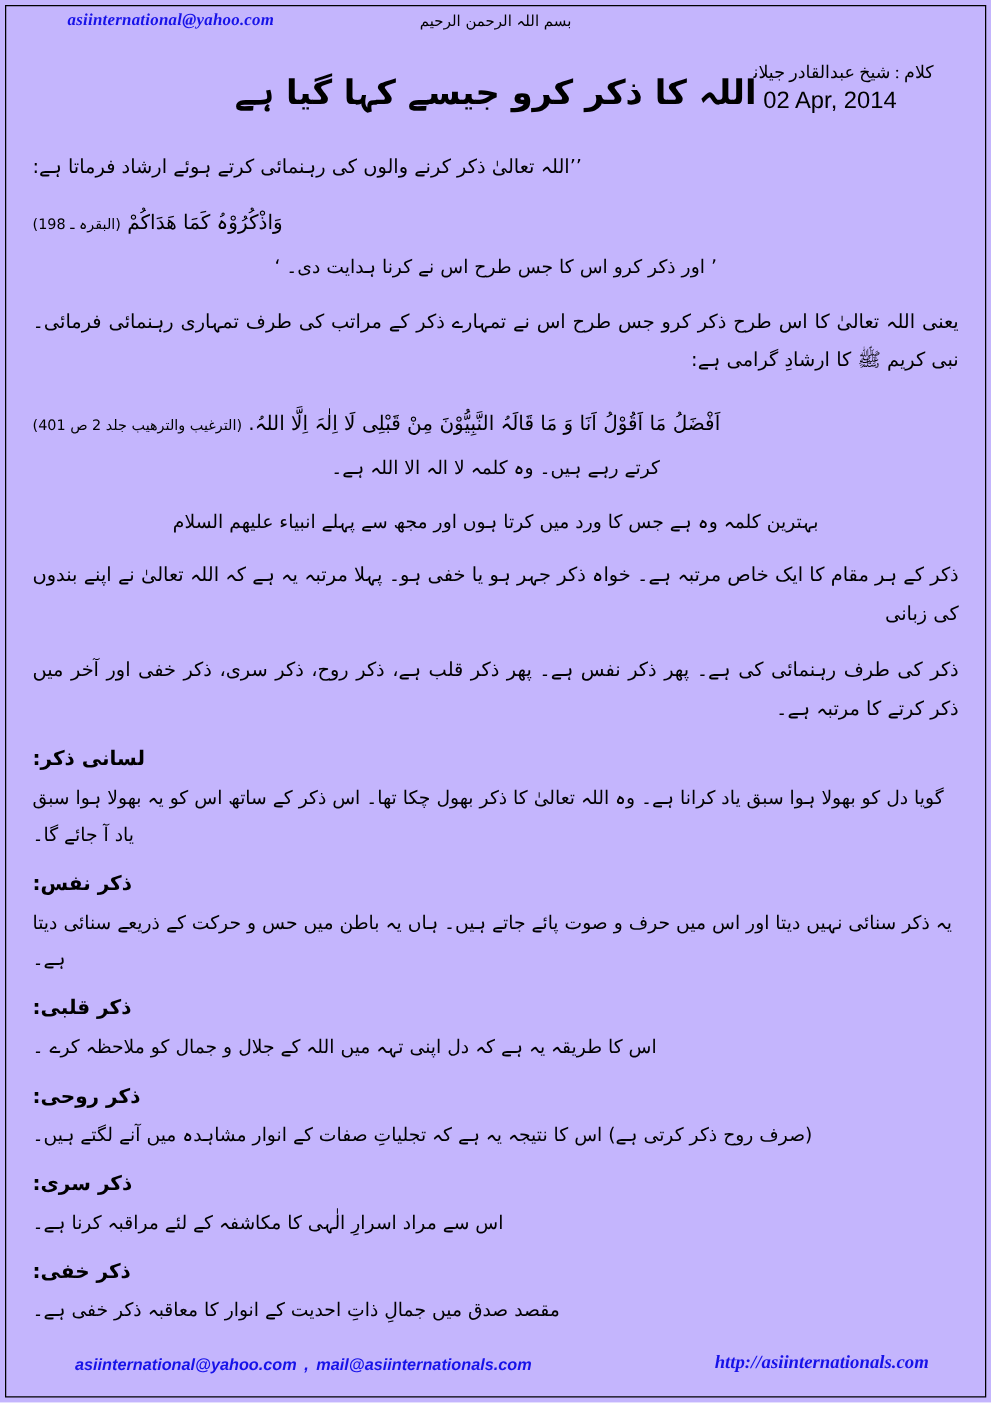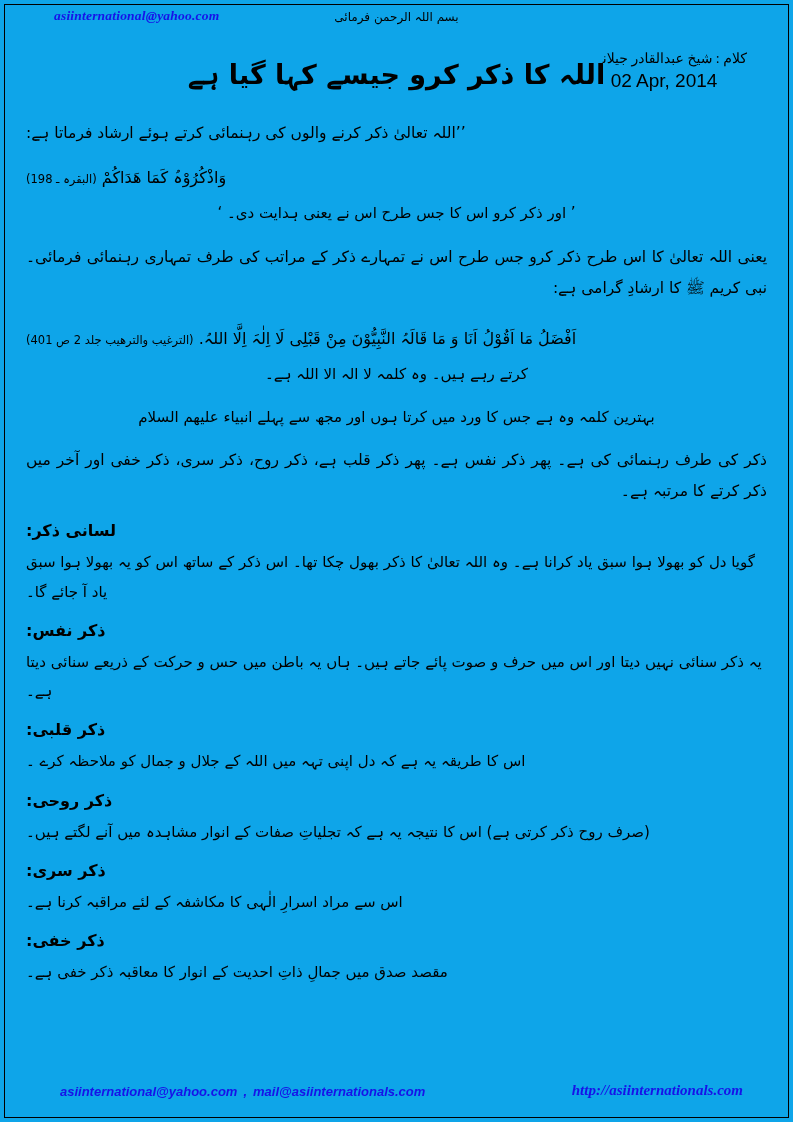--- a/index.html
+++ b/index.html
@@ -4,21 +4,21 @@
 <style>
   html, body {
     margin: 0;
     padding: 0;
     background: #ffffff;
   }
   .page {
     position: relative;
     width: 793px;
     height: 1122px;
-    background: #0ea5e9;
+    background: #c4b5fd;
     box-sizing: border-box;
     overflow: hidden;
     font-family: "Liberation Serif", "DejaVu Serif", serif;
   }
   .page-border {
     position: absolute;
     left: 4px;
     top: 4px;
     right: 4px;
     bottom: 4px;
@@ -200,54 +200,55 @@
 </head>
 <body>
 
 <div class="page">
   <div class="page-border"></div>
 
   <div class="content">
 
     <div class="header-row">
       <div class="email-top">asiinternational@yahoo.com</div>
-      <div class="bismillah">بسم اللہ الرحمن فرمائی</div>
+      <div class="bismillah">بسم اللہ الرحمن الرحیم</div>
     </div>
 
     <div class="title-block">
       <div class="doc-title">اللہ کا ذکر کرو جیسے کہا گیا ہے</div>
       <div class="byline">
         <div class="byline-urdu">کلام : شیخ عبدالقادر جیلانیؒ</div>
         <div class="byline-date">02 Apr, 2014</div>
       </div>
     </div>
 
     <div class="body">
 
       <p class="para center">’’اللہ تعالیٰ ذکر کرنے والوں کی رہنمائی کرتے ہوئے ارشاد فرماتا ہے:</p>
 
       <p class="arabic">
         <span>وَاذْکُرُوْہُ کَمَا ھَدَاکُمْ</span>
         <span class="ref">(البقرہ ـ 198)</span>
       </p>
 
-      <p class="translation">’ اور ذکر کرو اس کا جس طرح اس نے یعنی ہدایت دی۔ ‘</p>
+      <p class="translation">’ اور ذکر کرو اس کا جس طرح اس نے کرنا ہدایت دی۔ ‘</p>
 
       <p class="para justify">یعنی اللہ تعالیٰ کا اس طرح ذکر کرو جس طرح اس نے تمہارے ذکر کے مراتب کی طرف تمہاری رہنمائی فرمائی۔ نبی کریم ﷺ کا ارشادِ گرامی ہے:</p>
 
       <div class="spacer-sm"></div>
 
       <p class="arabic">
         <span>اَفْضَلُ مَا اَقُوْلُ اَنَا وَ مَا قَالَہُ النَّبِیُّوْنَ مِنْ قَبْلِی لَا اِلٰہَ اِلَّا اللہُ.</span>
         <span class="ref">(الترغیب والترھیب جلد 2 ص 401)</span>
       </p>
 
       <p class="translation">کرتے رہے ہیں۔ وہ کلمہ لا الہ الا اللہ ہے۔</p>
       <p class="translation">بہترین کلمہ وہ ہے جس کا ورد میں کرتا ہوں اور مجھ سے پہلے انبیاء علیھم السلام</p>
 
+      <p class="para justify">ذکر کے ہر مقام کا ایک خاص مرتبہ ہے۔ خواہ ذکر جہر ہو یا خفی ہو۔ پہلا مرتبہ یہ ہے کہ اللہ تعالیٰ نے اپنے بندوں کی زبانی</p>
       <p class="para justify">ذکر کی طرف رہنمائی کی ہے۔ پھر ذکر نفس ہے۔ پھر ذکر قلب ہے، ذکر روح، ذکر سری، ذکر خفی اور آخر میں ذکر کرتے کا مرتبہ ہے۔</p>
 
       <h3 class="heading">لسانی ذکر:</h3>
       <p class="section-body">گویا دل کو بھولا ہوا سبق یاد کرانا ہے۔ وہ اللہ تعالیٰ کا ذکر بھول چکا تھا۔ اس ذکر کے ساتھ اس کو یہ بھولا ہوا سبق یاد آ جائے گا۔</p>
 
       <h3 class="heading">ذکر نفس:</h3>
       <p class="section-body">یہ ذکر سنائی نہیں دیتا اور اس میں حرف و صوت پائے جاتے ہیں۔ ہاں یہ باطن میں حس و حرکت کے ذریعے سنائی دیتا ہے۔</p>
 
       <h3 class="heading">ذکر قلبی:</h3>
       <p class="section-body">اس کا طریقہ یہ ہے کہ دل اپنی تہہ میں اللہ کے جلال و جمال کو ملاحظہ کرے ۔</p>

